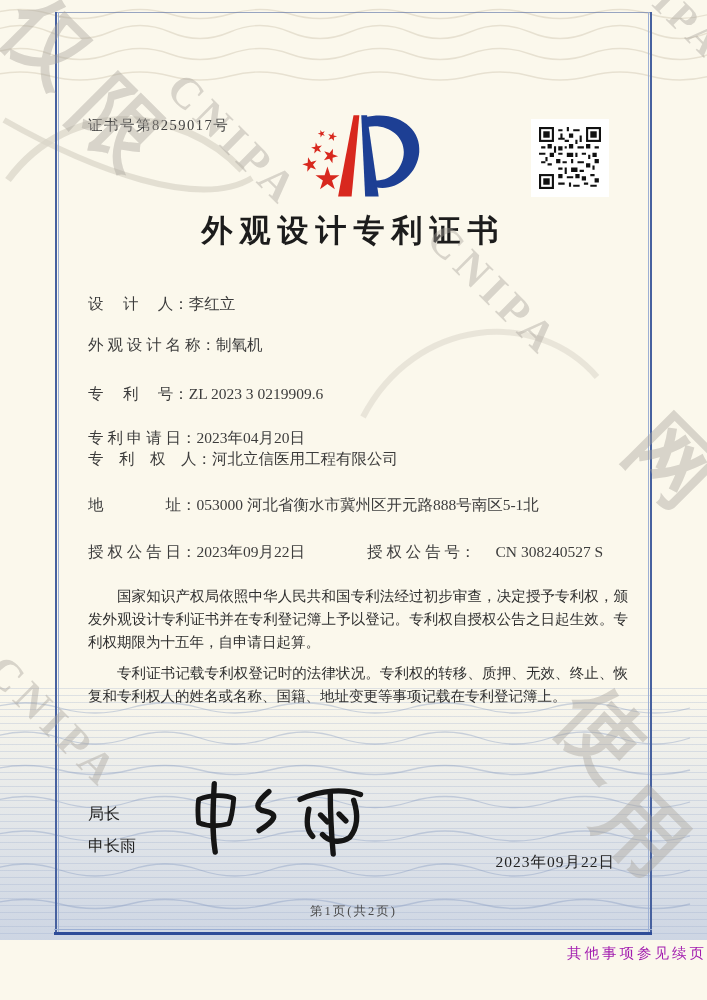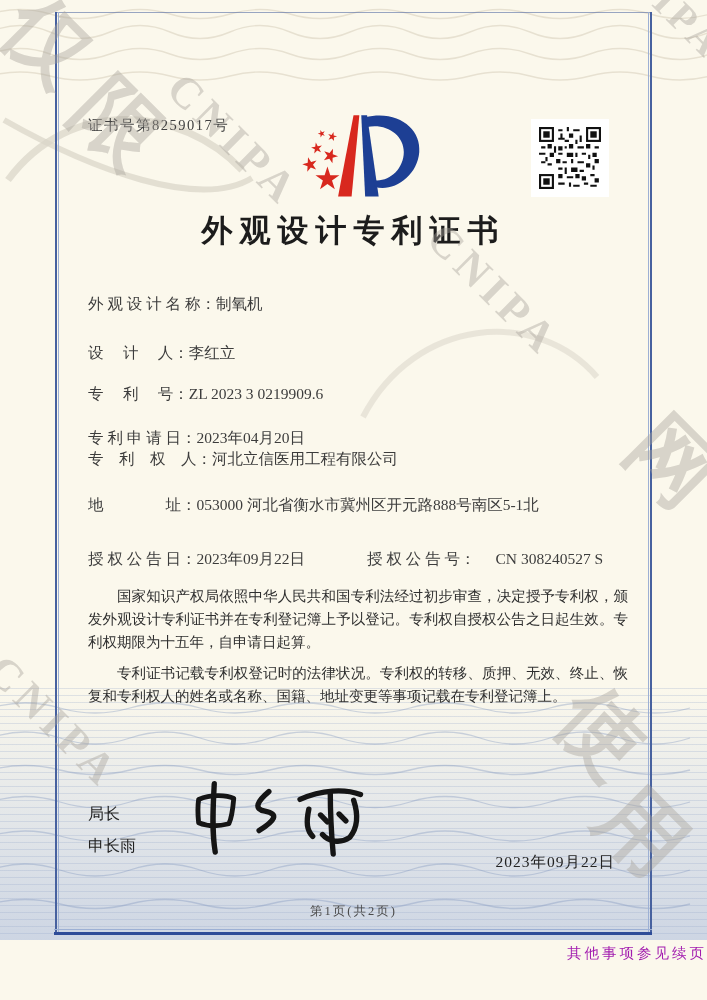--- a/index.html
+++ b/index.html
@@ -21,21 +21,21 @@
   .logo{position:absolute;left:282px;top:104px;width:145px;height:100px;}
   .qr-box{position:absolute;left:531px;top:119px;width:78px;height:78px;background:#fff;
           display:flex;align-items:center;justify-content:center;}
   .title{position:absolute;left:0;top:210px;width:707px;text-align:center;
          font-size:31px;font-weight:bold;letter-spacing:7px;color:#1c1c1c;}
   .fields{position:absolute;left:88px;top:294px;width:540px;font-size:15.5px;color:#3c3c3c;}
   .row{display:flex;align-items:baseline;}
   .row .lab{white-space:pre;}
   .row .val{white-space:pre;}
   .r0{margin-bottom:28px;} .r1{margin-bottom:20px;} .r2{margin-bottom:23px;}
-  .r3{} .r4{margin-bottom:25px;} .r5{margin-bottom:33px;}
+  .r3{} .r4{margin-bottom:25px;} .r5{margin-bottom:26px;}
   .grant-row{display:flex;}
   .grant-right{margin-left:62px;gap:20px;}
   .body-text{position:absolute;left:88px;top:585px;width:540px;font-size:14.5px;
              line-height:23px;text-align:justify;color:#2f2f2f;}
   .body-text p{margin:0 0 8px 0;text-indent:2em;}
   .signer{position:absolute;left:88px;top:798px;font-size:16px;color:#222;line-height:32px;}
   .signature{position:absolute;left:185px;top:770px;width:195px;height:88px;}
   .issue-date{position:absolute;right:92px;top:852px;font-size:15.5px;color:#222;letter-spacing:1px;}
   .page-indicator{position:absolute;left:0;top:903px;width:707px;text-align:center;
                   font-size:12.5px;color:#4a4a4a;letter-spacing:2px;}
@@ -133,27 +133,27 @@
                    M9,19h2v1h-2z M12,19h1v3h-1z M15,19h3v2h-3z M19,20h2v1h-2z M9,22h2v2h-2z M13,23h3v1h-3z
                    M17,22h2v2h-2z M20,23h2v2h-2z M24,22h2v1h-2z M26,24h2v2h-2z M9,26h3v1h-3z M14,26h1v2h-1z
                    M16,27h3v1h-3z M21,26h2v1h-2z M24,27h3v1h-3z"></path>
         </g>
       </svg>
     </div>
 
     <div class="title">外观设计专利证书</div>
 
     <div class="fields">
+      <div class="row r1">
+        <span class="lab">设　 计　 人：</span>
+        <span class="val">李红立</span>
+      </div>
       <div class="row r0">
         <span class="lab">外 观 设 计 名 称：</span>
         <span class="val">制氧机</span>
-      </div>
-      <div class="row r1">
-        <span class="lab">设　 计　 人：</span>
-        <span class="val">李红立</span>
       </div>
       <div class="row r2">
         <span class="lab">专　 利　 号：</span>
         <span class="val">ZL 2023 3 0219909.6</span>
       </div>
       <div class="row r3">
         <span class="lab">专 利 申 请 日：</span>
         <span class="val">2023年04月20日</span>
       </div>
       <div class="row r4">

